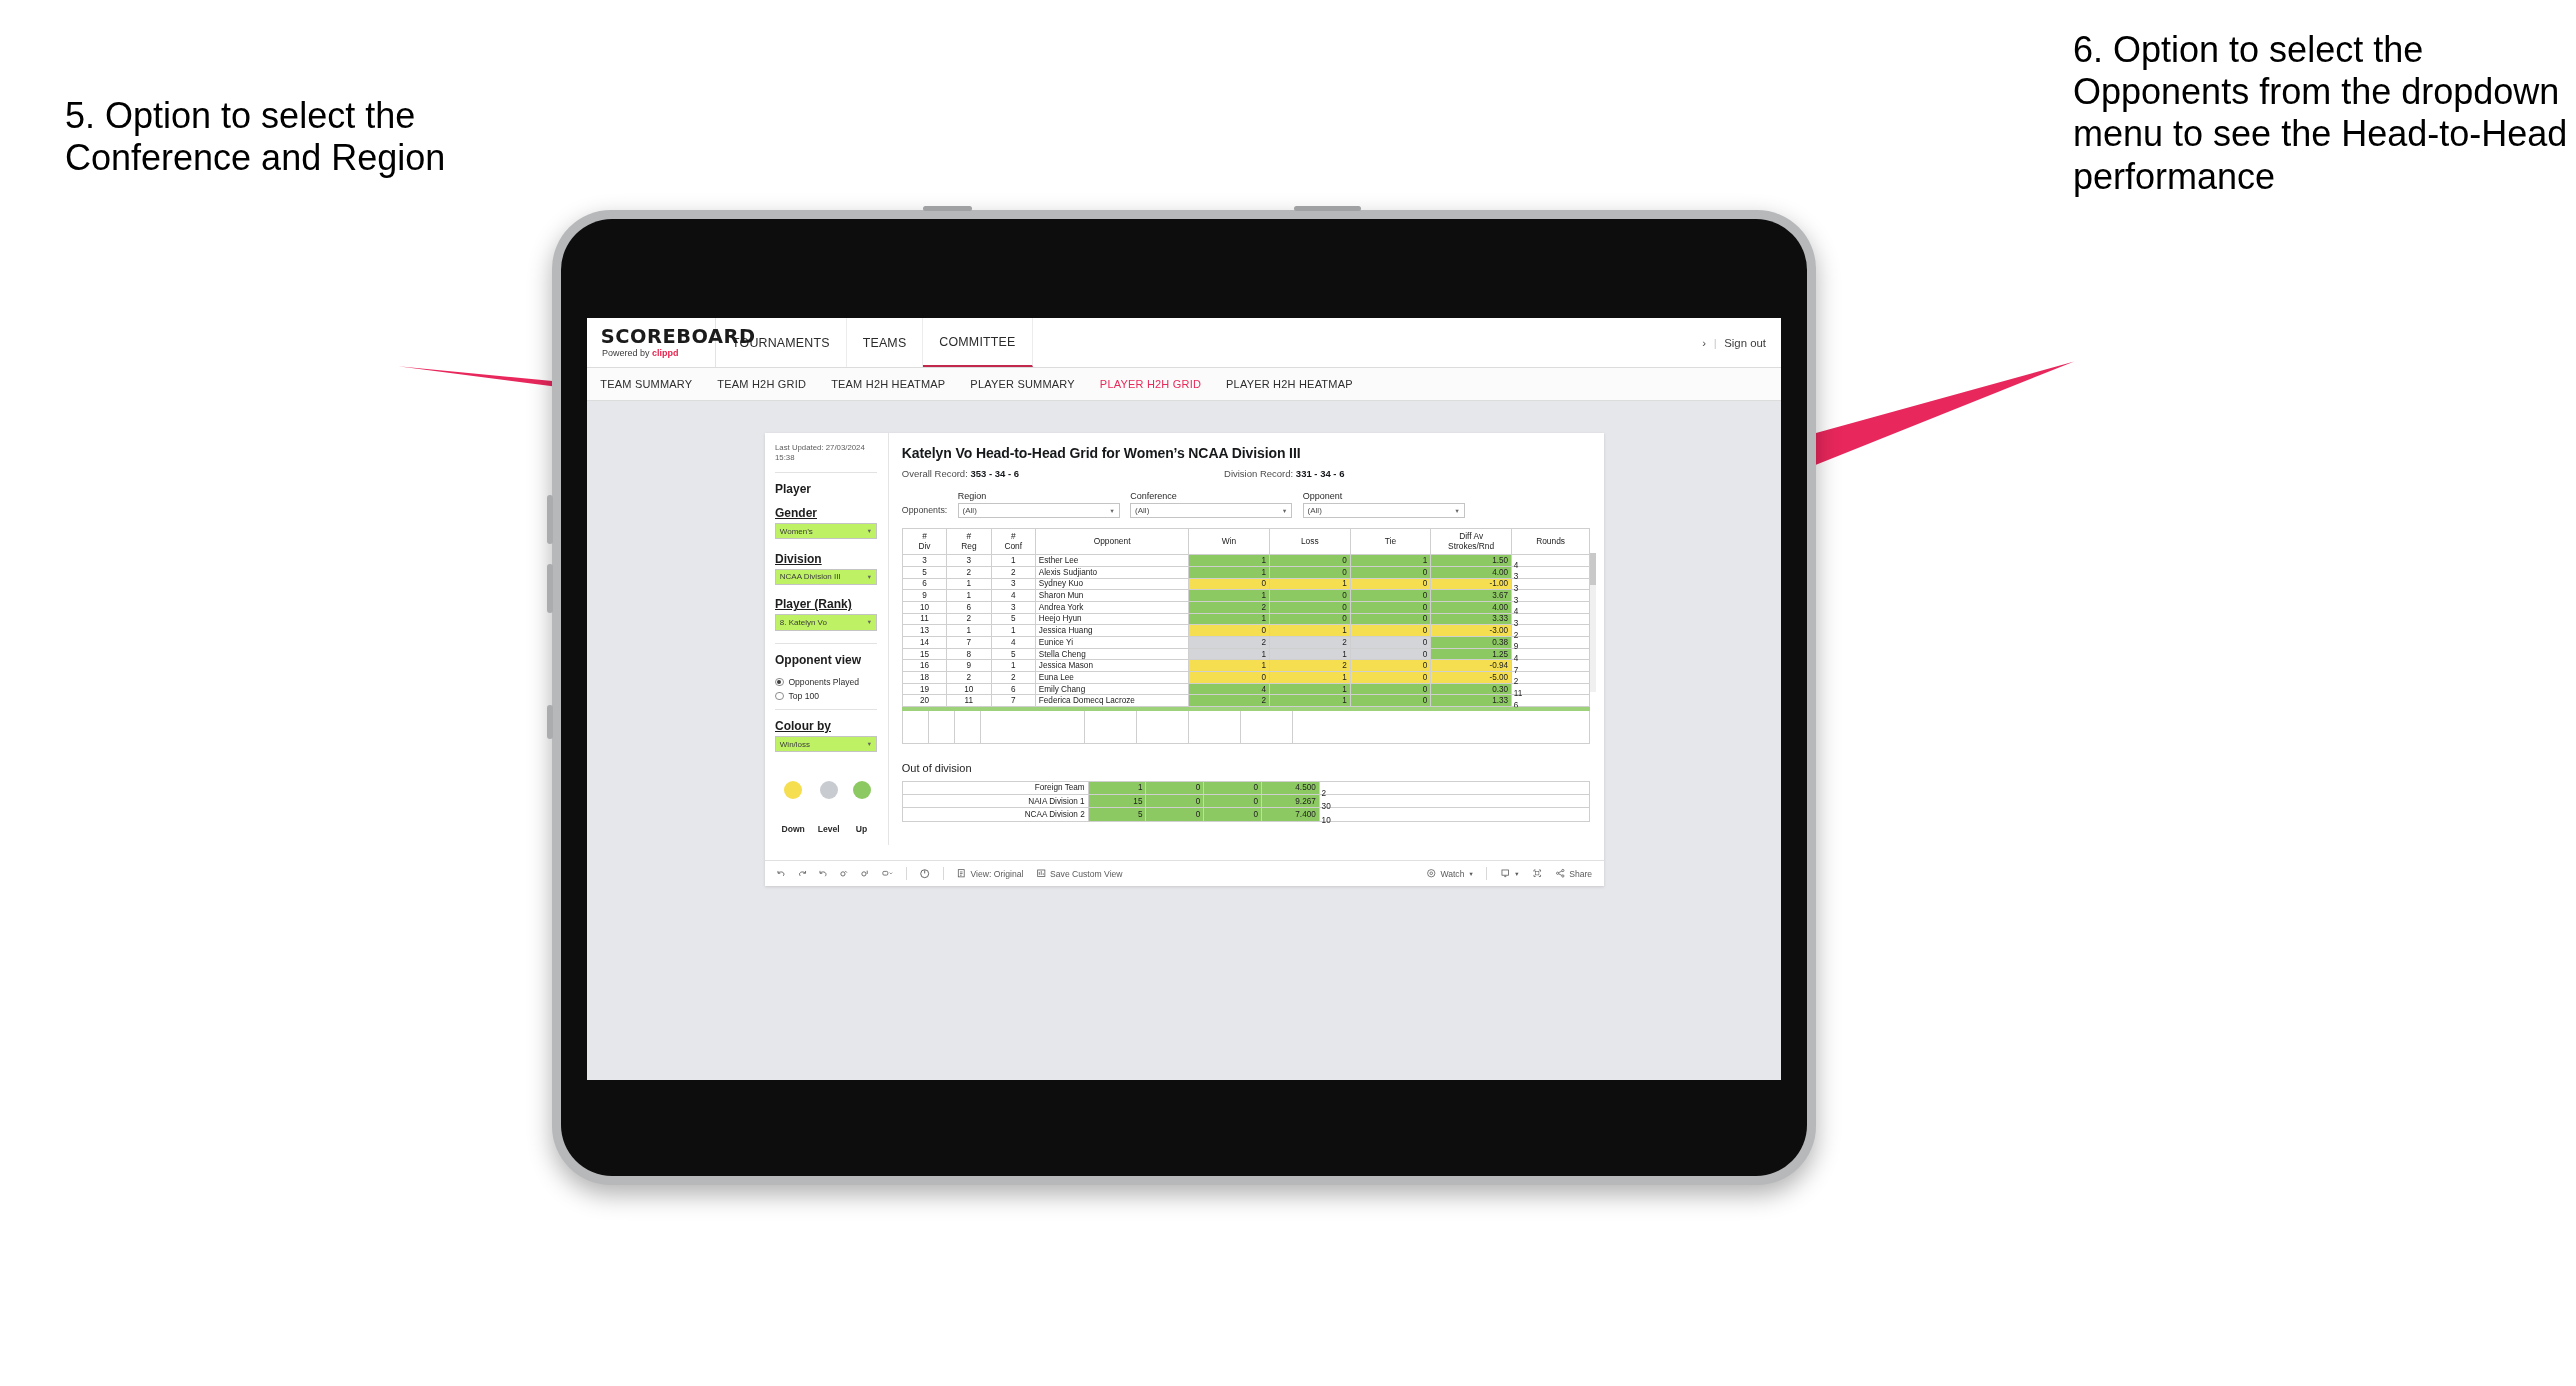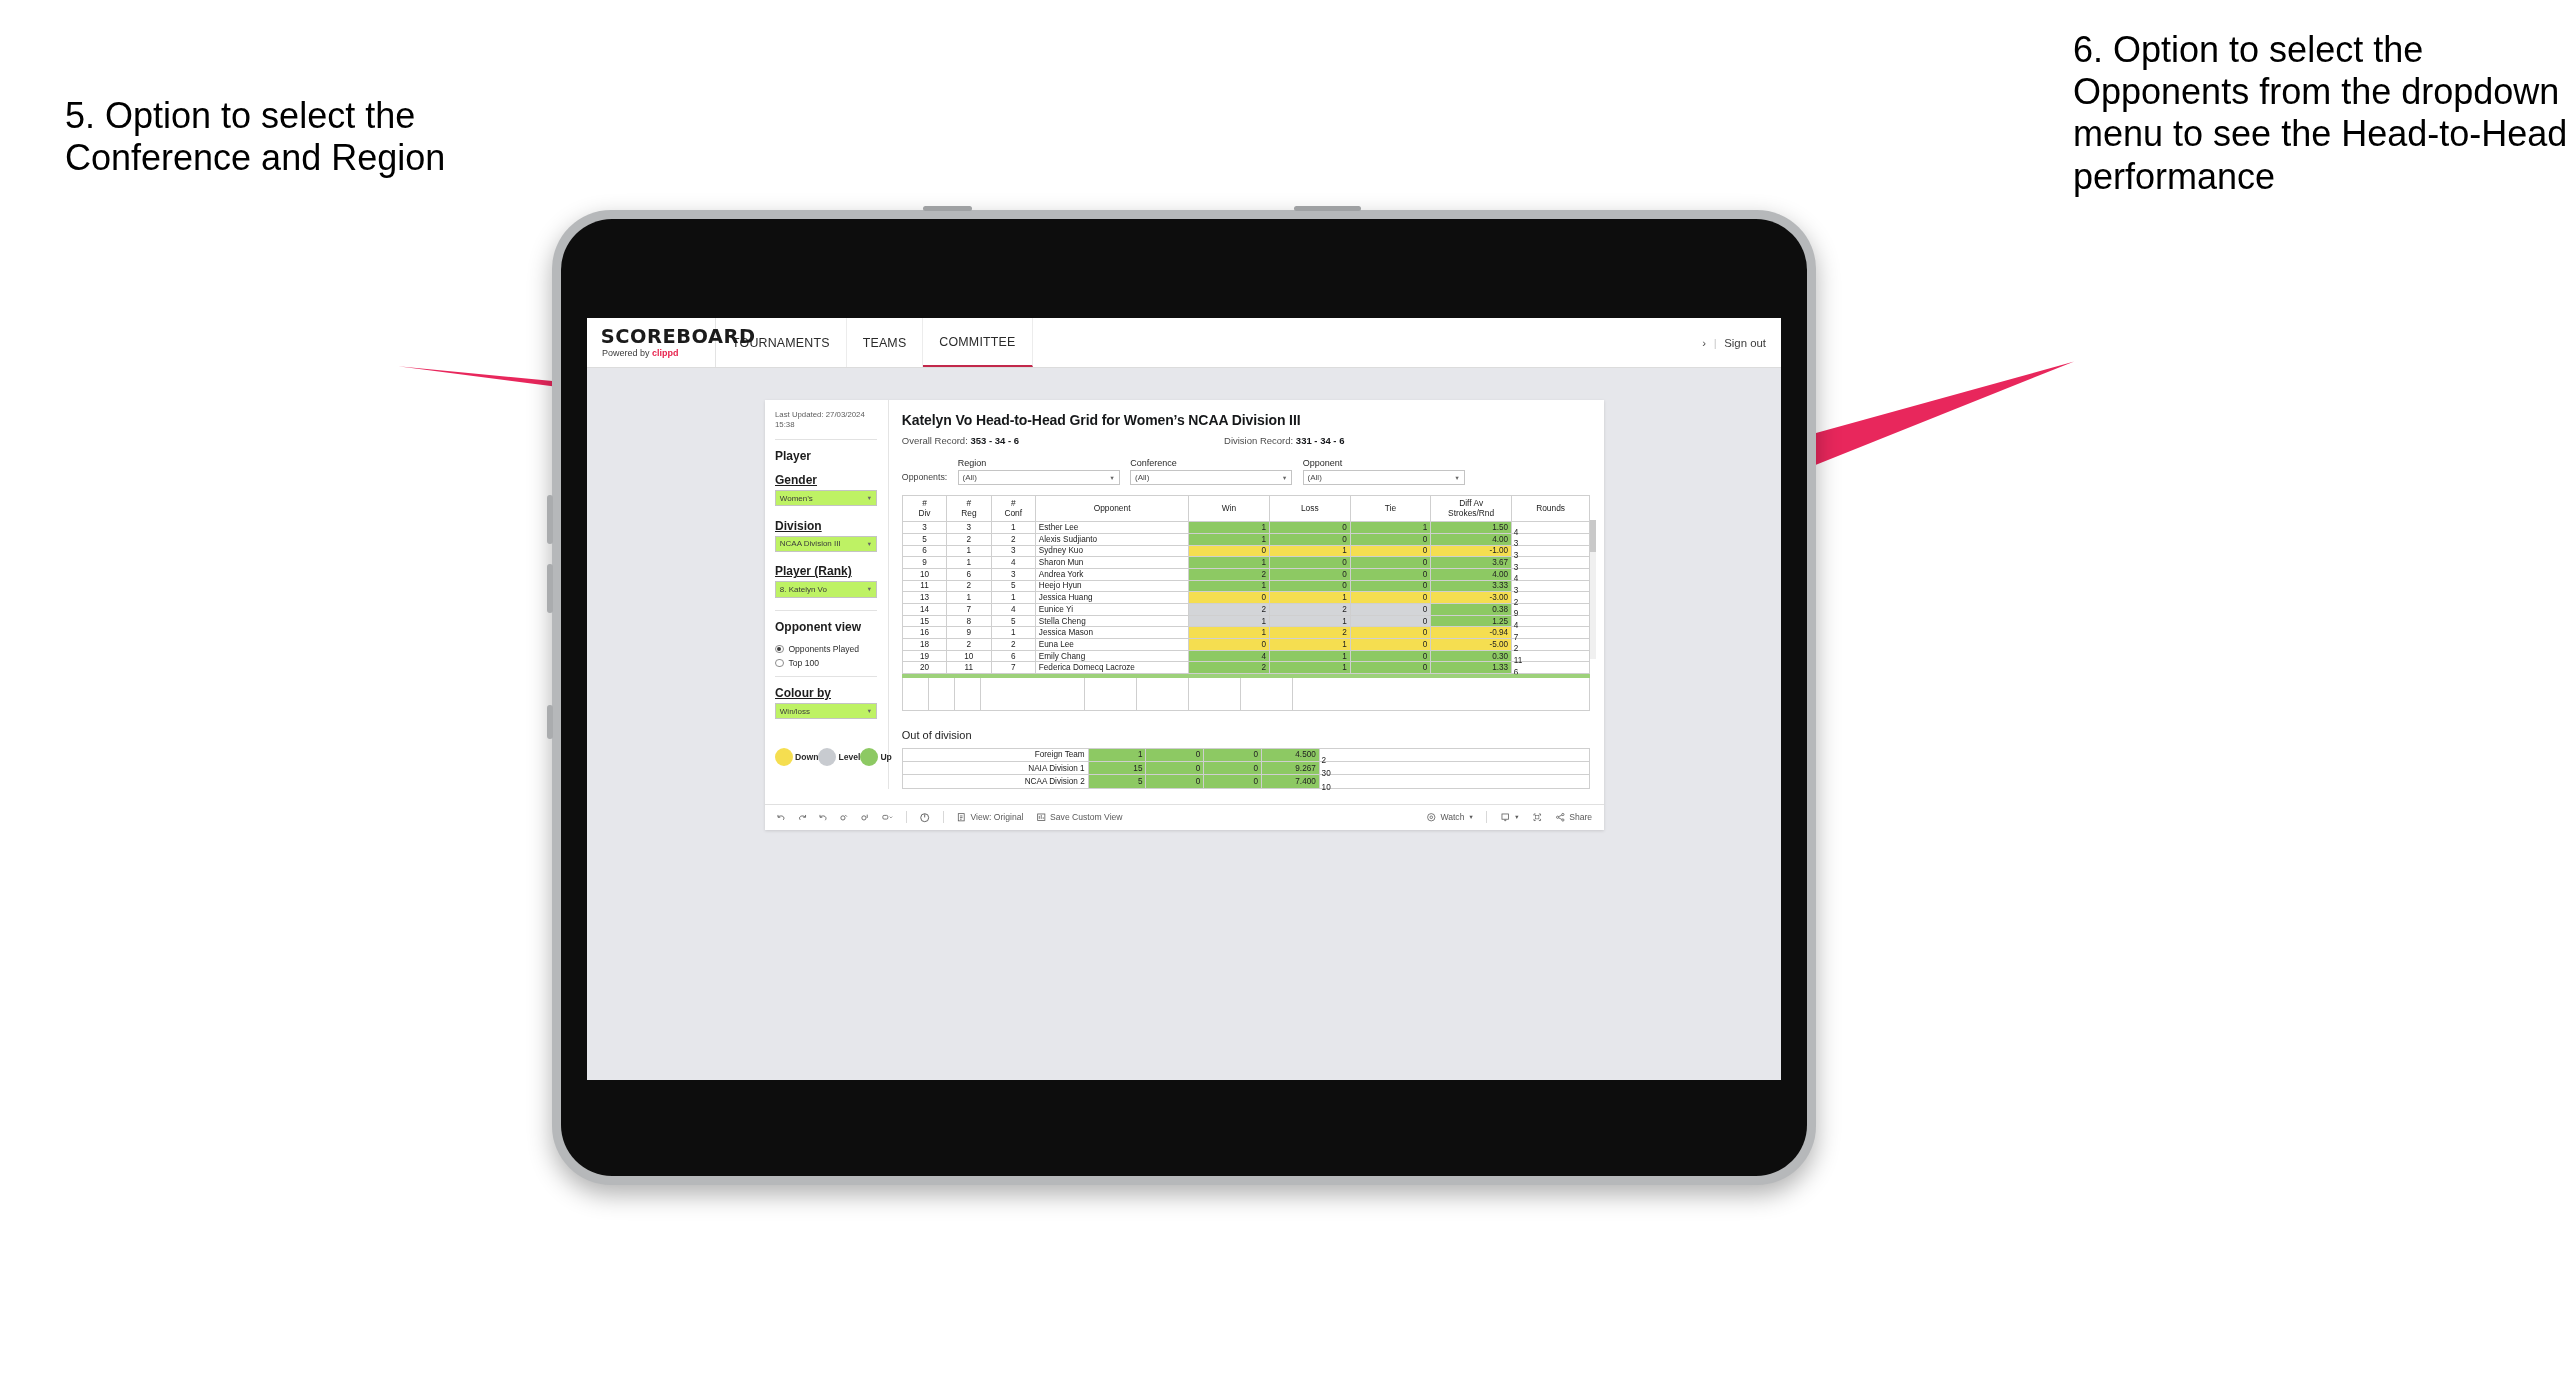--- a/index.html
+++ b/index.html
@@ -54,21 +54,21 @@
   .rail h4{font-size:12px;margin:1.9px 0 10.5px 0;color:#1d1d1d;font-weight:bold;}
   .fl{font-size:12px;font-weight:bold;color:#1d1d1d;margin-bottom:2.9px;text-decoration:underline;}
   .sel{height:14.3px;border:1px solid #c4c4c4;background:#bef264;font-size:8px;color:#3b3b3b;
       display:flex;align-items:center;padding:0 3.8px;justify-content:space-between;margin-bottom:12.4px;}
   .sel .cv{font-size:5.7px;color:#666;}
   .radio-row{display:flex;align-items:center;gap:4.8px;font-size:8.6px;color:#2d2d2d;margin:3.8px 0;}
   .rd{width:8.6px;height:8.6px;border:1px solid #8d8d8d;border-radius:50%;box-sizing:border-box;
       display:flex;align-items:center;justify-content:center;background:#fff;flex:none;}
   .rd.on::after{content:"";width:3.8px;height:3.8px;border-radius:50%;background:#3d3d3d;}
   .legend{display:flex;justify-content:space-around;margin-top:28.5px;}
-  .lg{display:flex;flex-direction:row;align-items:center;gap:2px;}
+  .lg{display:flex;flex-direction:column;align-items:center;gap:25px;}
   .dot{width:18px;height:18px;border-radius:50%;}
   .lg span{font-size:8.6px;color:#2b2b2b;font-weight:bold;}
 
   
   .content{flex:1;padding:12.4px 13.3px 0 13.3px;box-sizing:border-box;}
   .h1{font-size:14px;font-weight:bold;color:#16181a;letter-spacing:-0.1px;}
   .recs{display:flex;margin-top:6.7px;font-size:9.5px;color:#4c4c4c;}
   .recs b{color:#15171a;}
   .rec2{margin-left:205px;}
   .filters{display:flex;align-items:flex-end;margin-top:12.4px;gap:10.5px;}
@@ -150,20 +150,28 @@
         <a href="#">TEAMS</a>
         <a href="#" class="active">COMMITTEE</a>
       </nav>
       <div class="top-right">
         <span>›</span>
         <span class="sep">|</span>
         <a href="#" style="color:#3c3c3c;text-decoration:none;">Sign out</a>
       </div>
     </div>
 
+    <div class="subnav">
+      <a href="#">TEAM SUMMARY</a>
+      <a href="#">TEAM H2H GRID</a>
+      <a href="#">TEAM H2H HEATMAP</a>
+      <a href="#">PLAYER SUMMARY</a>
+      <a href="#" class="active">PLAYER H2H GRID</a>
+      <a href="#">PLAYER H2H HEATMAP</a>
+    </div>
 
     <div class="canvas">
       <div class="card">
         <div class="card-body">
 
           <aside class="rail">
             <div class="updated">Last Updated: 27/03/2024 15:38</div>
             <hr>
             <h4>Player</h4>
 

